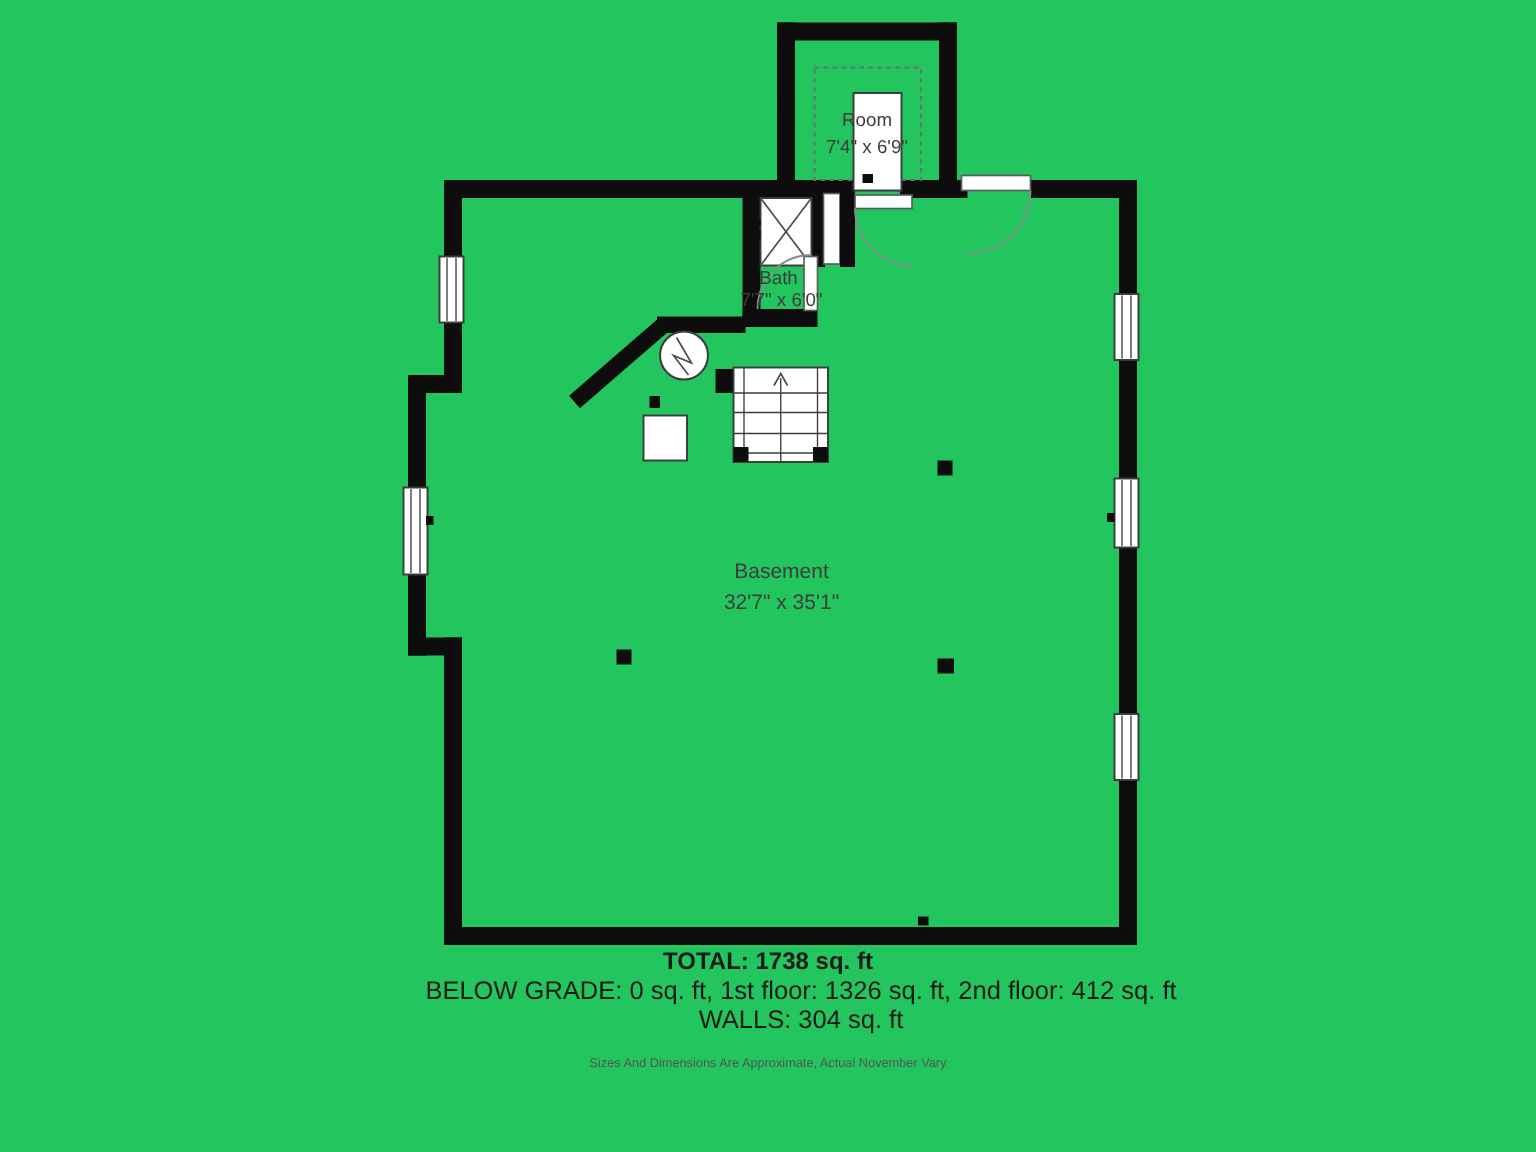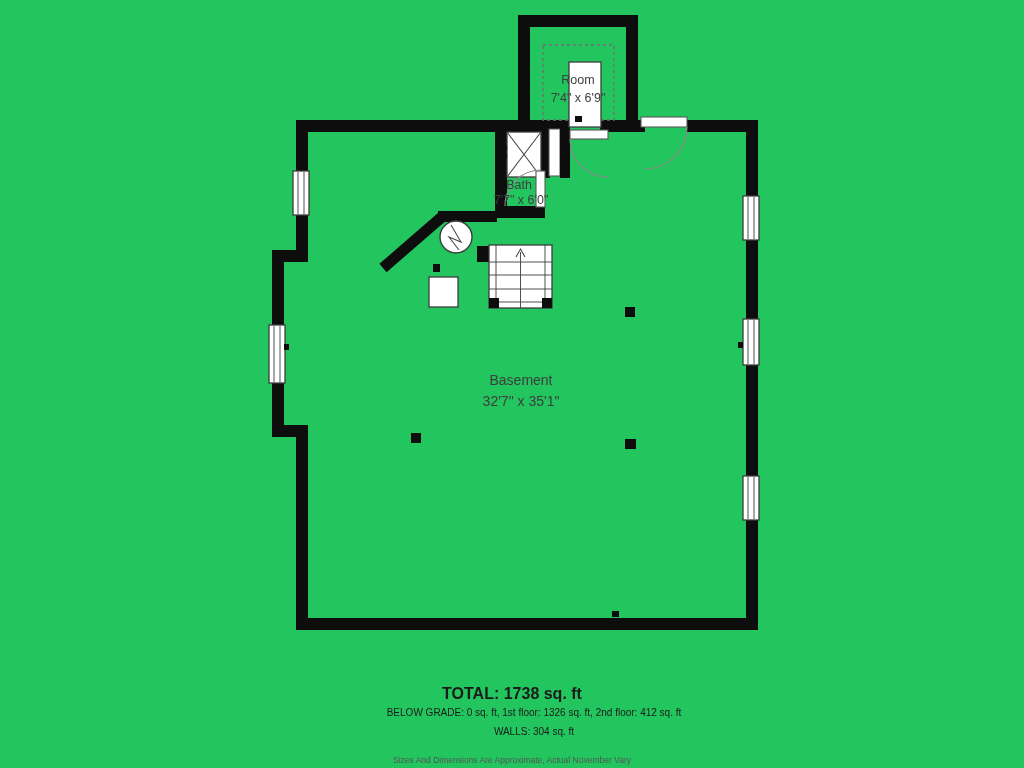--- a/index.html
+++ b/index.html
@@ -9,23 +9,23 @@
   .wall{fill:#0d0d0d;stroke:none;}
   .tick{fill:#0d0d0d;}
   .thin{fill:#ffffff;stroke:#3c3c3c;stroke-width:1.3;}
   .winline{stroke:#3c3c3c;stroke-width:0.9;}
   .arc{fill:none;stroke:#8a8a8a;stroke-width:1.2;}
   .leaf{fill:#ffffff;stroke:#5a5a5a;stroke-width:1.1;}
   .dashedrect{fill:none;stroke:#6f6f6f;stroke-width:1.3;stroke-dasharray:3 3;}
   .fixline{stroke:#4a4a4a;stroke-width:1.1;fill:none;}
   .lbl{font-family:"Liberation Sans",sans-serif;font-size:12.5px;fill:#3d3d3d;text-anchor:middle;}
   .lbl-big{font-size:14px;}
-  .footer{position:absolute;left:0;top:684px;width:1024px;text-align:center;color:#1a1a1a;}
+  .footer{position:absolute;left:0;top:632px;width:1024px;text-align:center;color:#1a1a1a;}
   .footer .total{font-size:16px;font-weight:bold;line-height:20px;}
-  .footer .line{font-size:10px;line-height:18.5px;padding-left:44px;}
+  .footer .line{font-size:17px;line-height:18.5px;padding-left:44px;}
   .footer .disclaimer{font-size:8.5px;color:#555555;margin-top:14px;}
 </style>
 </head>
 <body>
 
 <div class="canvas">
   <svg width="1024" height="768" viewBox="0 0 1024 768">
 
     <g>
       <rect class="wall" x="296" y="120" width="274" height="12"></rect>

